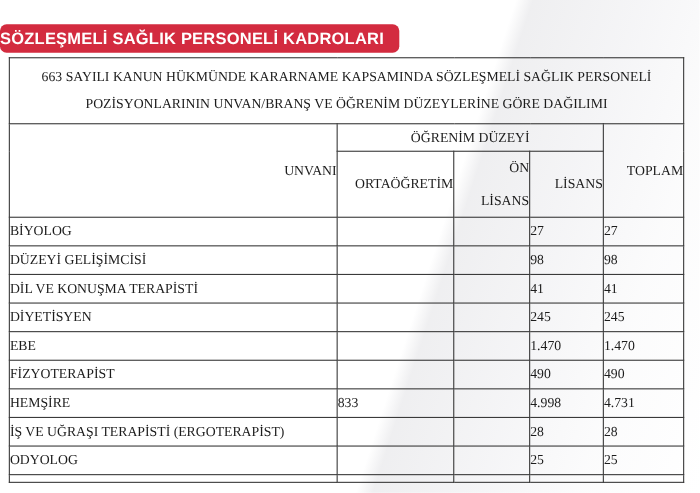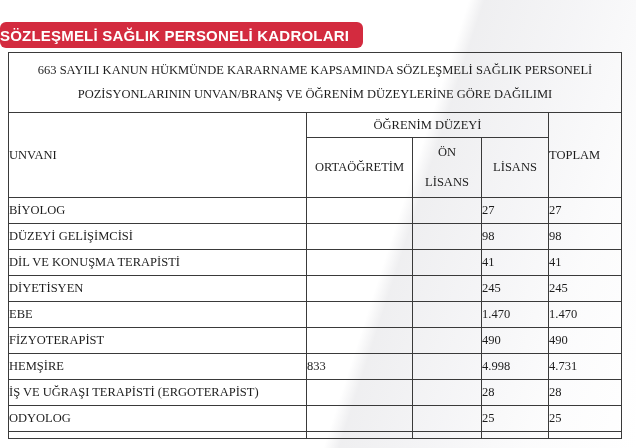--- a/index.html
+++ b/index.html
@@ -65,35 +65,35 @@
   .title-cell .l1{display:block;}
   .title-cell .l2{display:block;}
   .ogrenim{
     height:24px;
     text-align:center;
     vertical-align:middle;
     font-size:12.6px;
     margin-left:24px;
   }
   .unvani{
-    text-align:left;
+    text-align:right;
     vertical-align:middle;
     font-size:12.6px;
   }
   .subhead{
     height:59px;
-    text-align:center;
+    text-align:right;
     vertical-align:middle;
     font-size:12.4px;
   }
   .subhead .two-line{
     display:block;line-height:2.35;
   }
   .toplam{
-    text-align:left;vertical-align:middle;font-size:12.6px;
+    text-align:right;vertical-align:middle;font-size:12.6px;
   }
   tr.data-row td{height:25px;}
   td.name{
     text-align:left;
     padding-left:7px;
     vertical-align:middle;
     font-size:12.4px;
     white-space:nowrap;
   }
   td.num{

